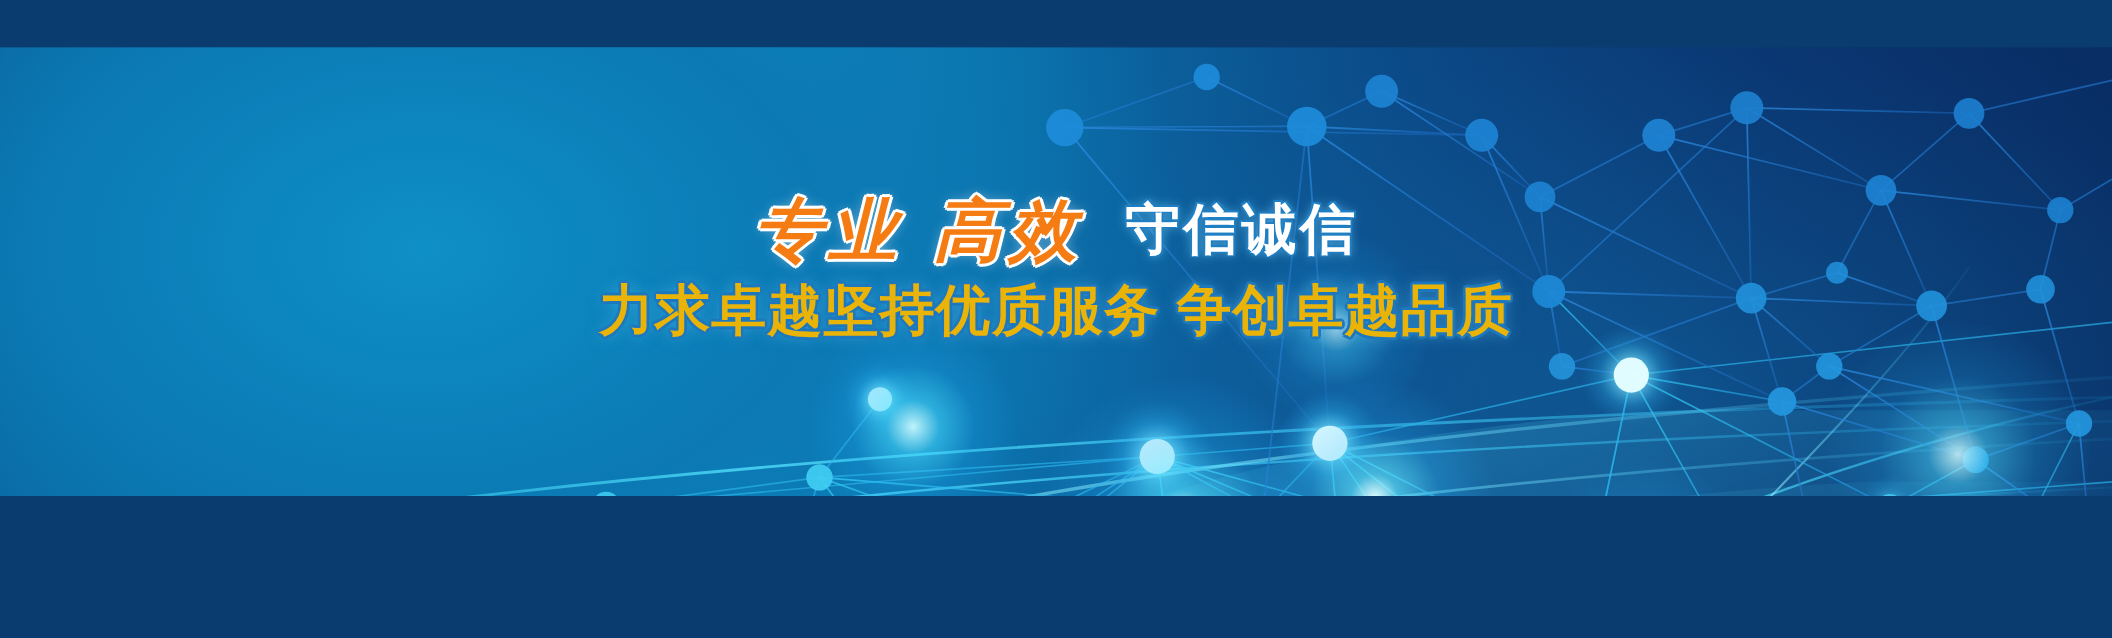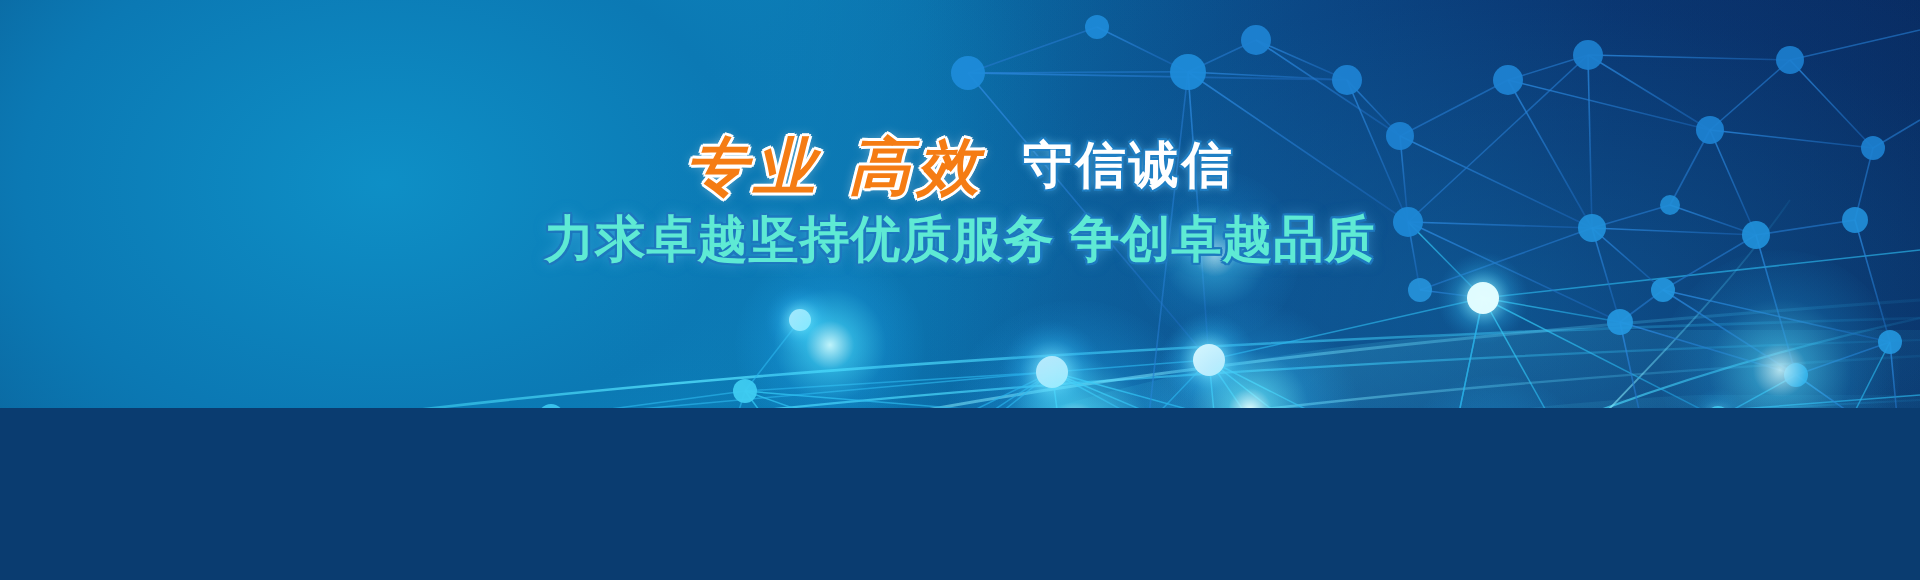--- a/index.html
+++ b/index.html
@@ -6,20 +6,21 @@
   html, body {
     width:1920px; height:580px;
     overflow:hidden;
     background:#0a3c70;
     font-family:"Liberation Sans", sans-serif;
   }
   #banner {
     position:relative;
     width:1920px; height:408px;
     overflow:hidden;
+    margin-top:43px;
   }
   
   .bg-base {
     position:absolute; inset:0;
     background:
       radial-gradient(ellipse 900px 620px at 20% 45%, #0e8fc6 0%, #0b79b4 40%, rgba(10,80,140,0) 78%),
       linear-gradient(100deg, #0a5288 0%, #0c7cb6 22%, #0e8cc2 33%, #0a6aa4 50%, #0b4d8c 66%, #0a3876 82%, #093068 100%);
   }
   .bg-dark-right {
     position:absolute; inset:0;
@@ -93,21 +94,21 @@
     font-weight:bold;
     margin-left:20px;
     vertical-align:6px;
     text-shadow:
       -1.6px -1.6px 0 #1f7fc4, 1.6px -1.6px 0 #1f7fc4,
       -1.6px  1.6px 0 #1f7fc4, 1.6px  1.6px 0 #1f7fc4,
        0 0 10px rgba(130,215,255,0.7);
   }
   .line2 {
     margin-top:16px;
-    color:#5eead4;
+    color:#eab308;
     font-size:50px;
     line-height:1.0;
     letter-spacing:1px;
     font-weight:bold;
     white-space:nowrap;
     text-shadow:
       -1.8px -1.8px 0 #1d78be, 1.8px -1.8px 0 #1d78be,
       -1.8px  1.8px 0 #1d78be, 1.8px  1.8px 0 #1d78be,
       -2.4px 0 0 #1d78be, 2.4px 0 0 #1d78be,
        0 -2.4px 0 #1d78be, 0 2.4px 0 #1d78be,

